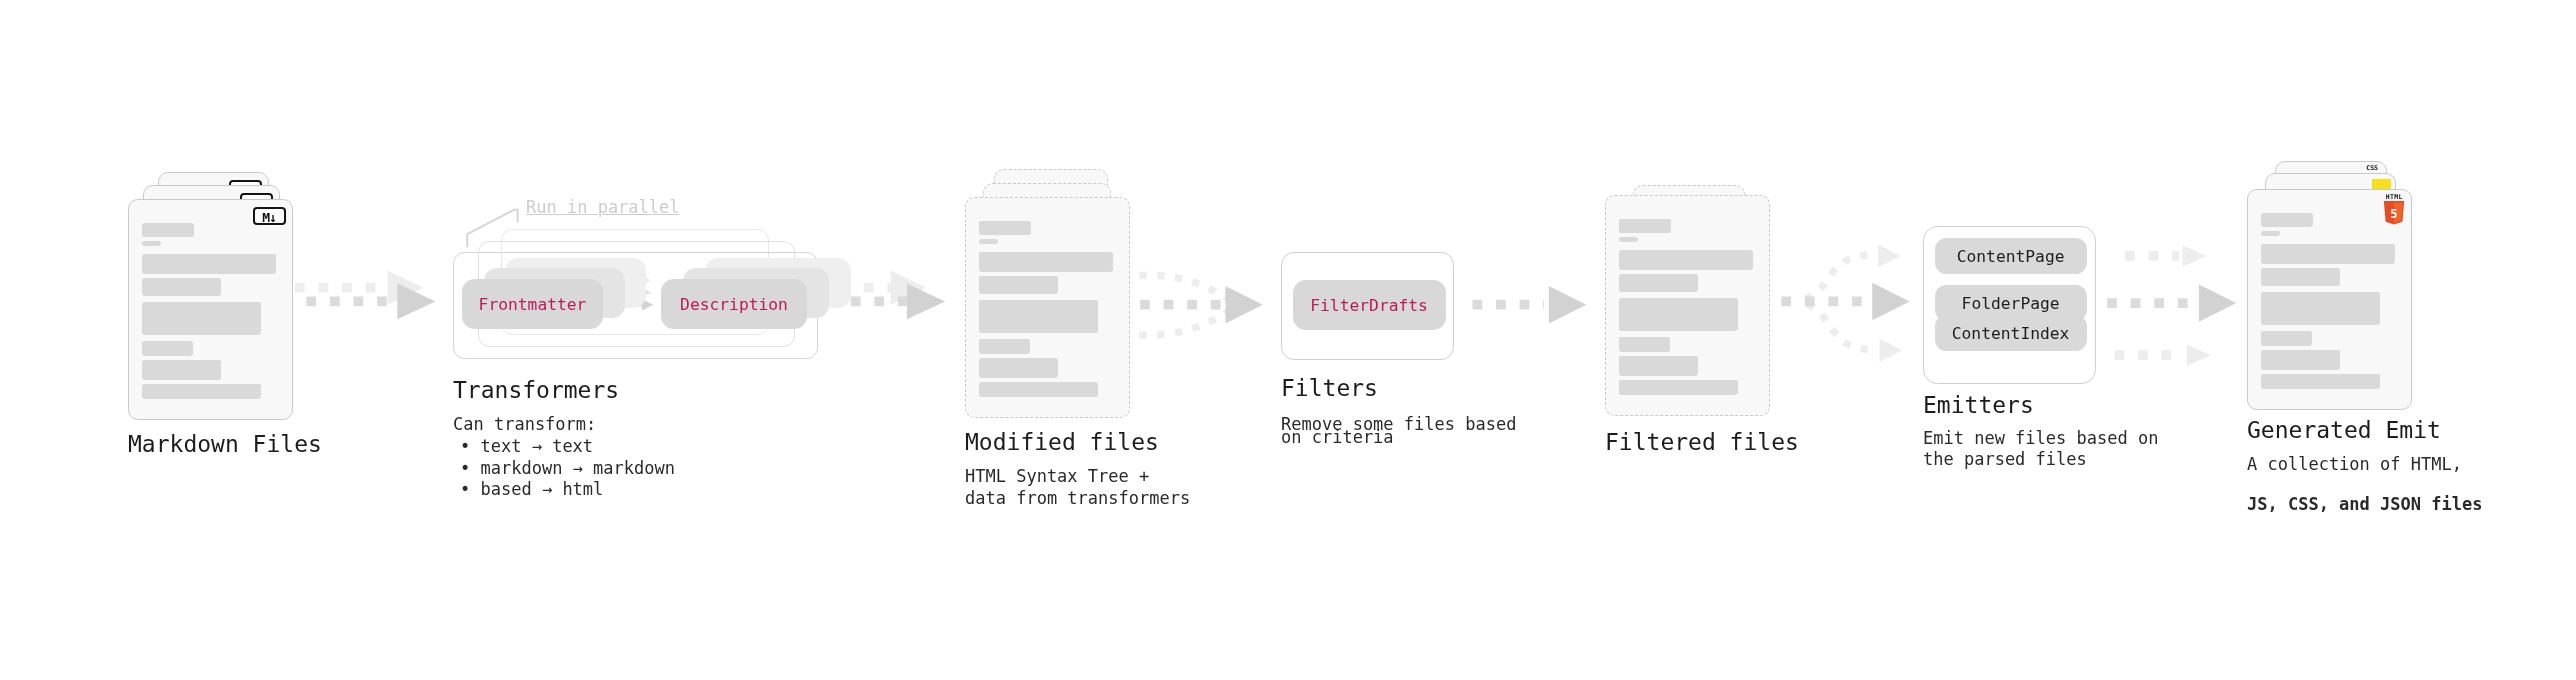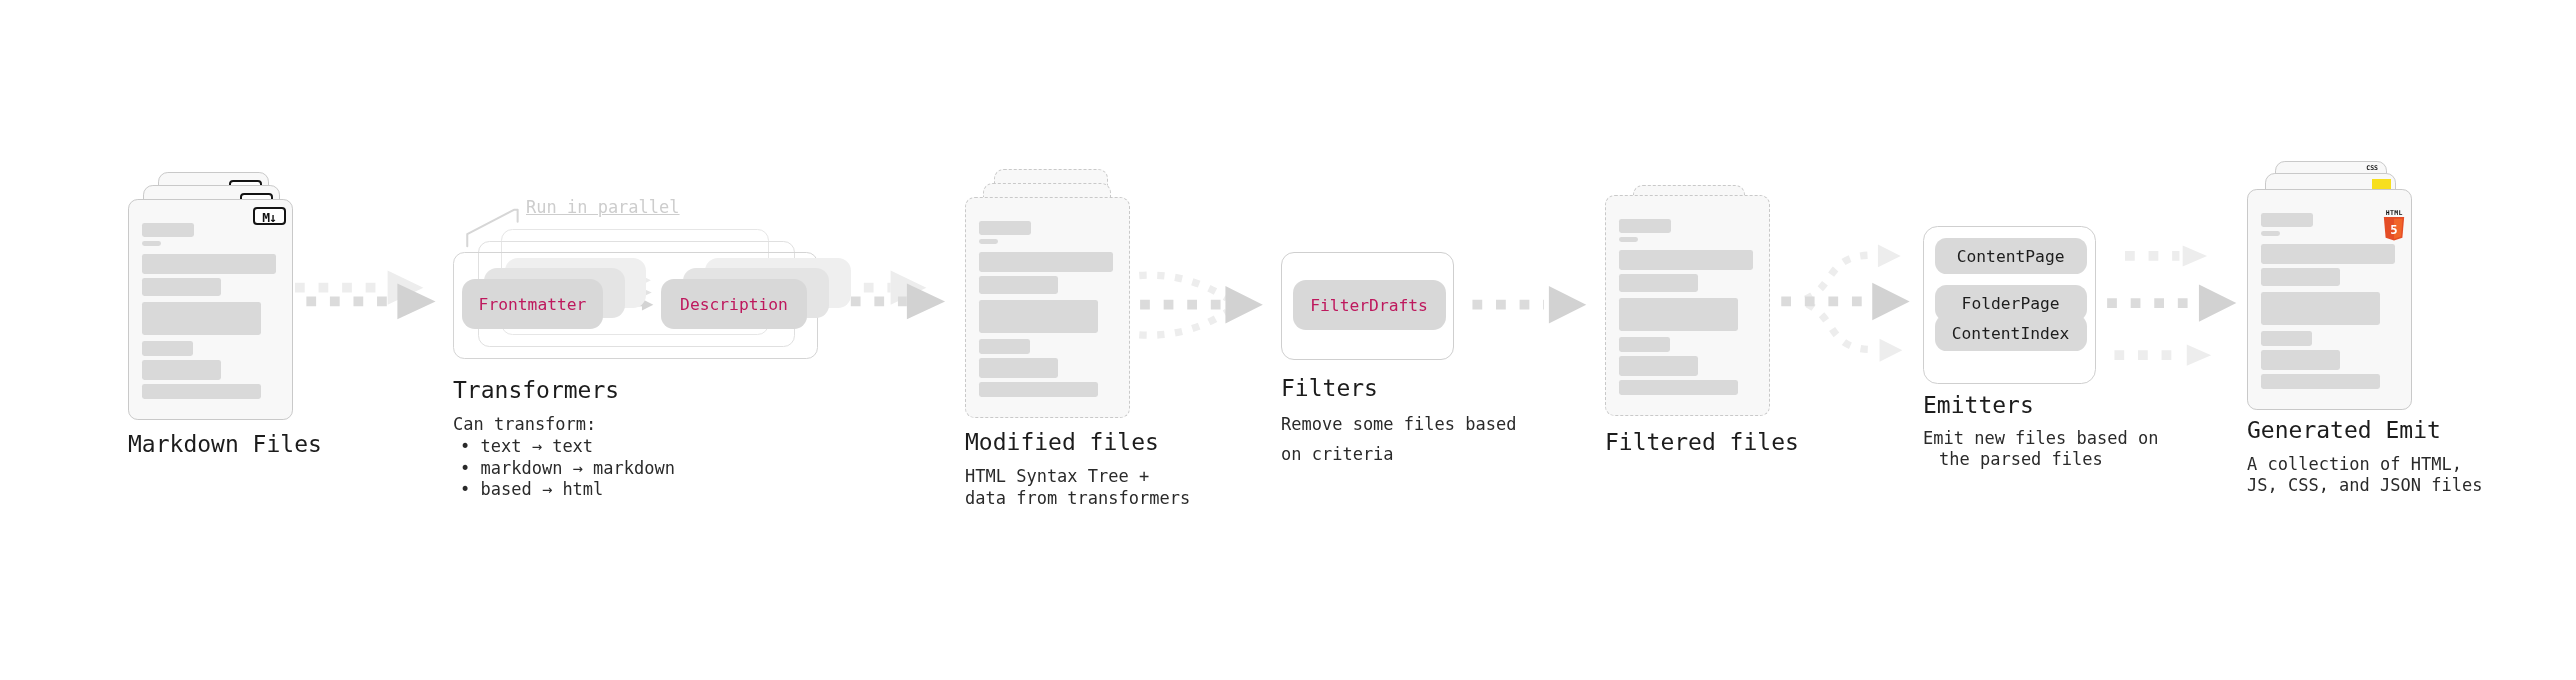--- a/index.html
+++ b/index.html
@@ -43,21 +43,21 @@
   
   .panel{position:absolute;background:#ffffff;border:1.6px solid #cfcfcf;border-radius:13px;box-sizing:border-box;z-index:1;}
   .ebtn{position:absolute;left:10.6px;width:152px;height:36px;background:#d9d9d9;border-radius:11.4px;
         display:flex;align-items:center;justify-content:center;font-size:16.3px;color:#1d1d1d;z-index:2;}
 
   
   .js-badge{position:absolute;right:4.1px;top:4.9px;width:18.7px;height:10.6px;background:#F7DF1E;}
   .css-badge{position:absolute;right:4.9px;top:3.3px;width:18px;text-align:center;font-size:6.5px;font-weight:700;color:#111;line-height:6.5px;}
   .css-bar{height:2.4px;background:#2062AF;margin-top:0.8px;}
   .html5-badge{position:absolute;right:5.7px;top:4.1px;width:22px;text-align:center;}
-  .html5-word{font-size:6.5px;font-weight:700;color:#111;line-height:7.3px;letter-spacing:0.4px;margin-top:16px;}
+  .html5-word{font-size:6.5px;font-weight:700;color:#111;line-height:7.3px;letter-spacing:0.4px;}
 
   
   .dashMain{stroke:#dbdbdb;stroke-width:12;stroke-dasharray:12 17;fill:none;}
   .dashLight{stroke:#ededed;stroke-width:12;stroke-dasharray:12 17;fill:none;}
   .curveLight{stroke:#ededed;stroke-width:9;stroke-dasharray:9 13;fill:none;}
   .headMain{fill:#d2d2d2;}
   .headLight{fill:#ededed;}
   .miniA1{stroke:#ebebeb;stroke-width:4;fill:none}
   .miniA2{stroke:#e2e2e2;stroke-width:4;fill:none}
   .miniA3{stroke:#d3d3d3;stroke-width:4;fill:none}
@@ -183,21 +183,21 @@
   <div class="body-text" style="left:965px;top:466px;">HTML Syntax Tree +</div>
   <div class="body-text" style="left:965px;top:488px;">data from transformers</div>
 
   <div class="panel" style="left:1281px;top:252px;width:173px;height:108px;">
     <div class="pill" style="left:10.6px;top:27px;width:153px;height:50px;">
       <span>FilterDrafts</span>
     </div>
   </div>
   <div class="stage-label" style="left:1281px;top:375px;">Filters</div>
   <div class="body-text" style="left:1281px;top:414px;">Remove some files based</div>
-  <div class="body-text" style="left:1281px;top:444px;">on criteria</div>
+  <div class="body-text" style="left:1281px;top:427px;">on criteria</div>
 
   <div class="doc dashed" style="left:1633px;top:185px;width:112px;height:37px;"></div>
   <div class="doc dashed" style="left:1605px;top:195px;width:165px;height:221px;">
     <div class="bar b1"></div>
     <div class="bar b2"></div>
     <div class="bar b3"></div>
     <div class="bar b4"></div>
     <div class="bar b5"></div>
     <div class="bar b6"></div>
     <div class="bar b7"></div>
@@ -211,21 +211,21 @@
     </div>
     <div class="ebtn" style="top:58px;">
       <span>FolderPage</span>
     </div>
     <div class="ebtn" style="top:88px;text-align:right;">
       <span>ContentIndex</span>
     </div>
   </div>
   <div class="stage-label" style="left:1923px;top:392px;">Emitters</div>
   <div class="body-text" style="left:1923px;top:428px;">Emit new files based on</div>
-  <div class="body-text" style="left:1923px;top:449px;margin-left:16px;">the parsed files</div>
+  <div class="body-text" style="left:1923px;top:449px;">the parsed files</div>
 
   <div class="doc" style="left:2275px;top:161px;width:112px;height:41px;">
     <div class="css-badge">
       <span>CSS</span>
       <div class="css-bar"></div>
     </div>
   </div>
   <div class="doc" style="left:2265px;top:173px;width:131px;height:41px;">
     <div class="js-badge"></div>
   </div>
@@ -242,16 +242,16 @@
     <div class="bar b2"></div>
     <div class="bar b3"></div>
     <div class="bar b4"></div>
     <div class="bar b5"></div>
     <div class="bar b6"></div>
     <div class="bar b7"></div>
     <div class="bar b8"></div>
   </div>
   <div class="stage-label" style="left:2247px;top:417px;">Generated Emit</div>
   <div class="body-text" style="left:2247px;top:454px;">A collection of HTML,</div>
-  <div class="body-text" style="left:2247px;top:475px;">JS, CSS, and JSON files</div>
+  <div class="body-text" style="left:2247px;top:494px;font-weight:bold;">JS, CSS, and JSON files</div>
 
 </div>
 
 
 </body></html>

